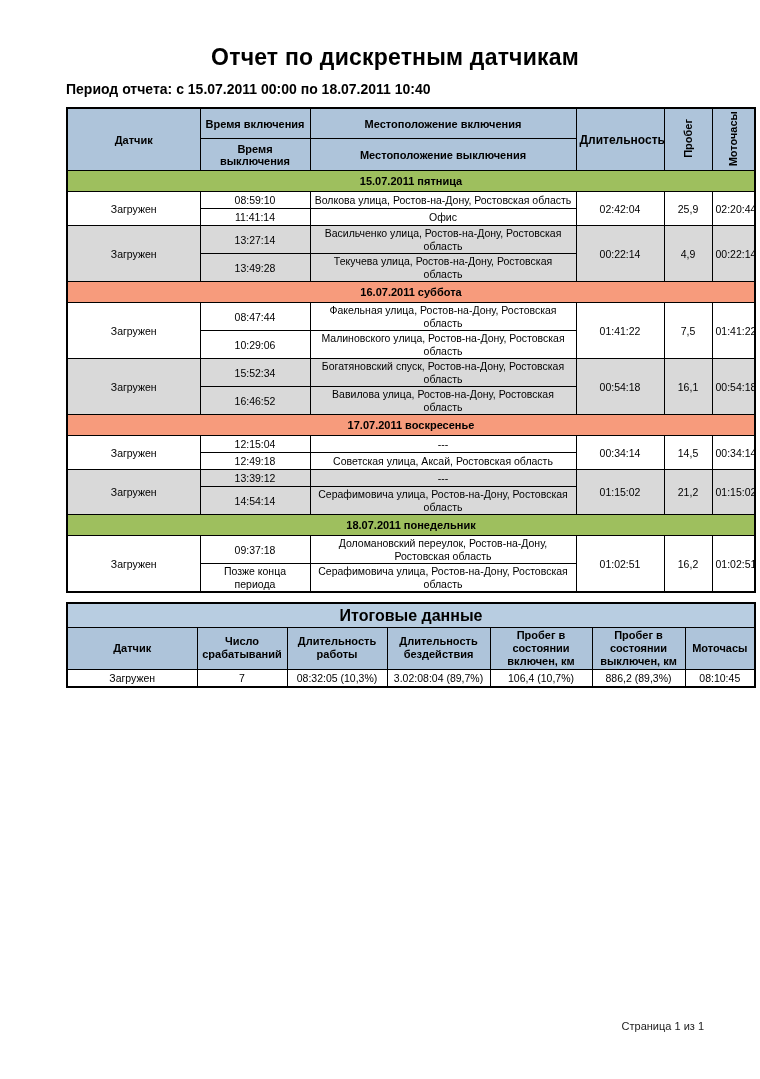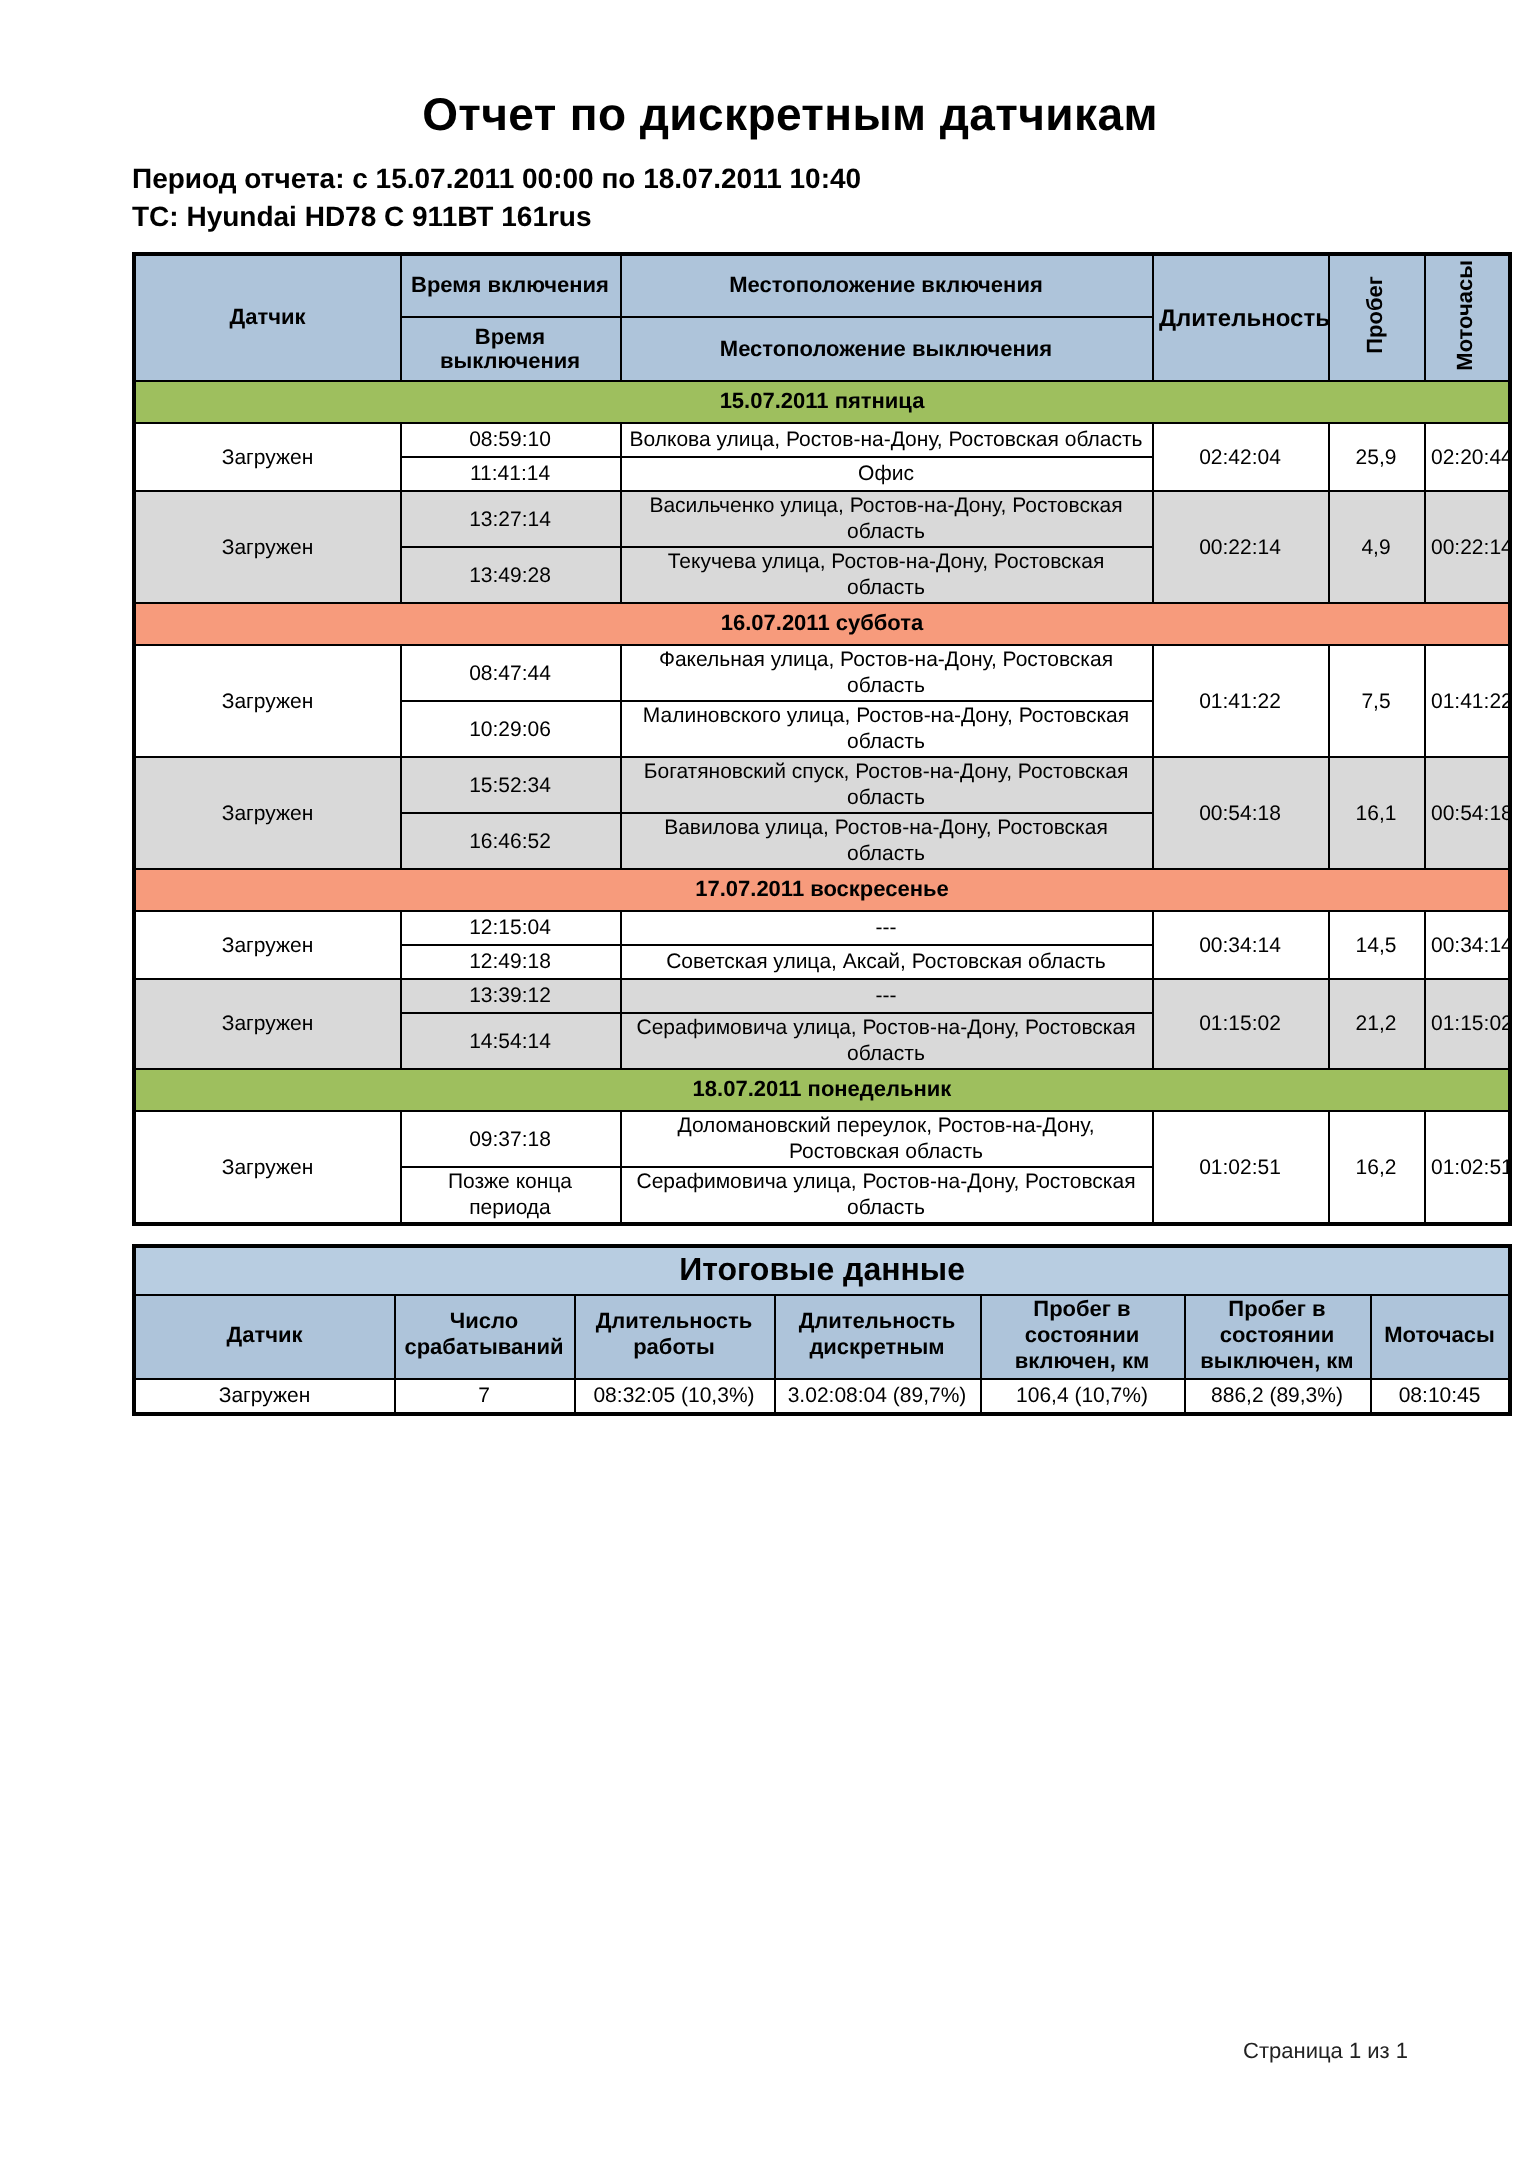--- a/index.html
+++ b/index.html
@@ -35,21 +35,20 @@
   .footer{position:absolute;top:1020px;right:56px;font-size:11px;color:#222;}
 </style>
 </head>
 <body>
 
 <div class="page">
   <div class="content">
 
     <h1 class="report-title">Отчет по дискретным датчикам</h1>
     <div class="subtitle">Период отчета: с 15.07.2011 00:00 по 18.07.2011 10:40</div>
-    <div class="subtitle">ТС: Hyundai HD78  С 911ВТ 161rus</div>
 
     <table class="main">
       <colgroup>
         <col style="width:133px">
           <col style="width:110px">
           <col style="width:266px">
         <col style="width:88px">
           <col style="width:48px">
           <col style="width:43px">
       </colgroup>
@@ -178,21 +177,21 @@
           <col style="width:70px">
       </colgroup>
       <thead>
         <tr>
           <td colspan="7" class="sum-title">Итоговые данные</td>
         </tr>
         <tr>
           <th>Датчик</th>
           <th>Число срабатываний</th>
           <th>Длительность работы</th>
-          <th>Длительность дискретным</th>
+          <th>Длительность бездействия</th>
           <th>Пробег в состоянии включен, км</th>
           <th>Пробег в состоянии выключен, км</th>
           <th>Моточасы</th>
         </tr>
       </thead>
       <tbody>
         <tr>
           <td>Загружен</td>
           <td>7</td>
           <td>08:32:05 (10,3%)</td>

